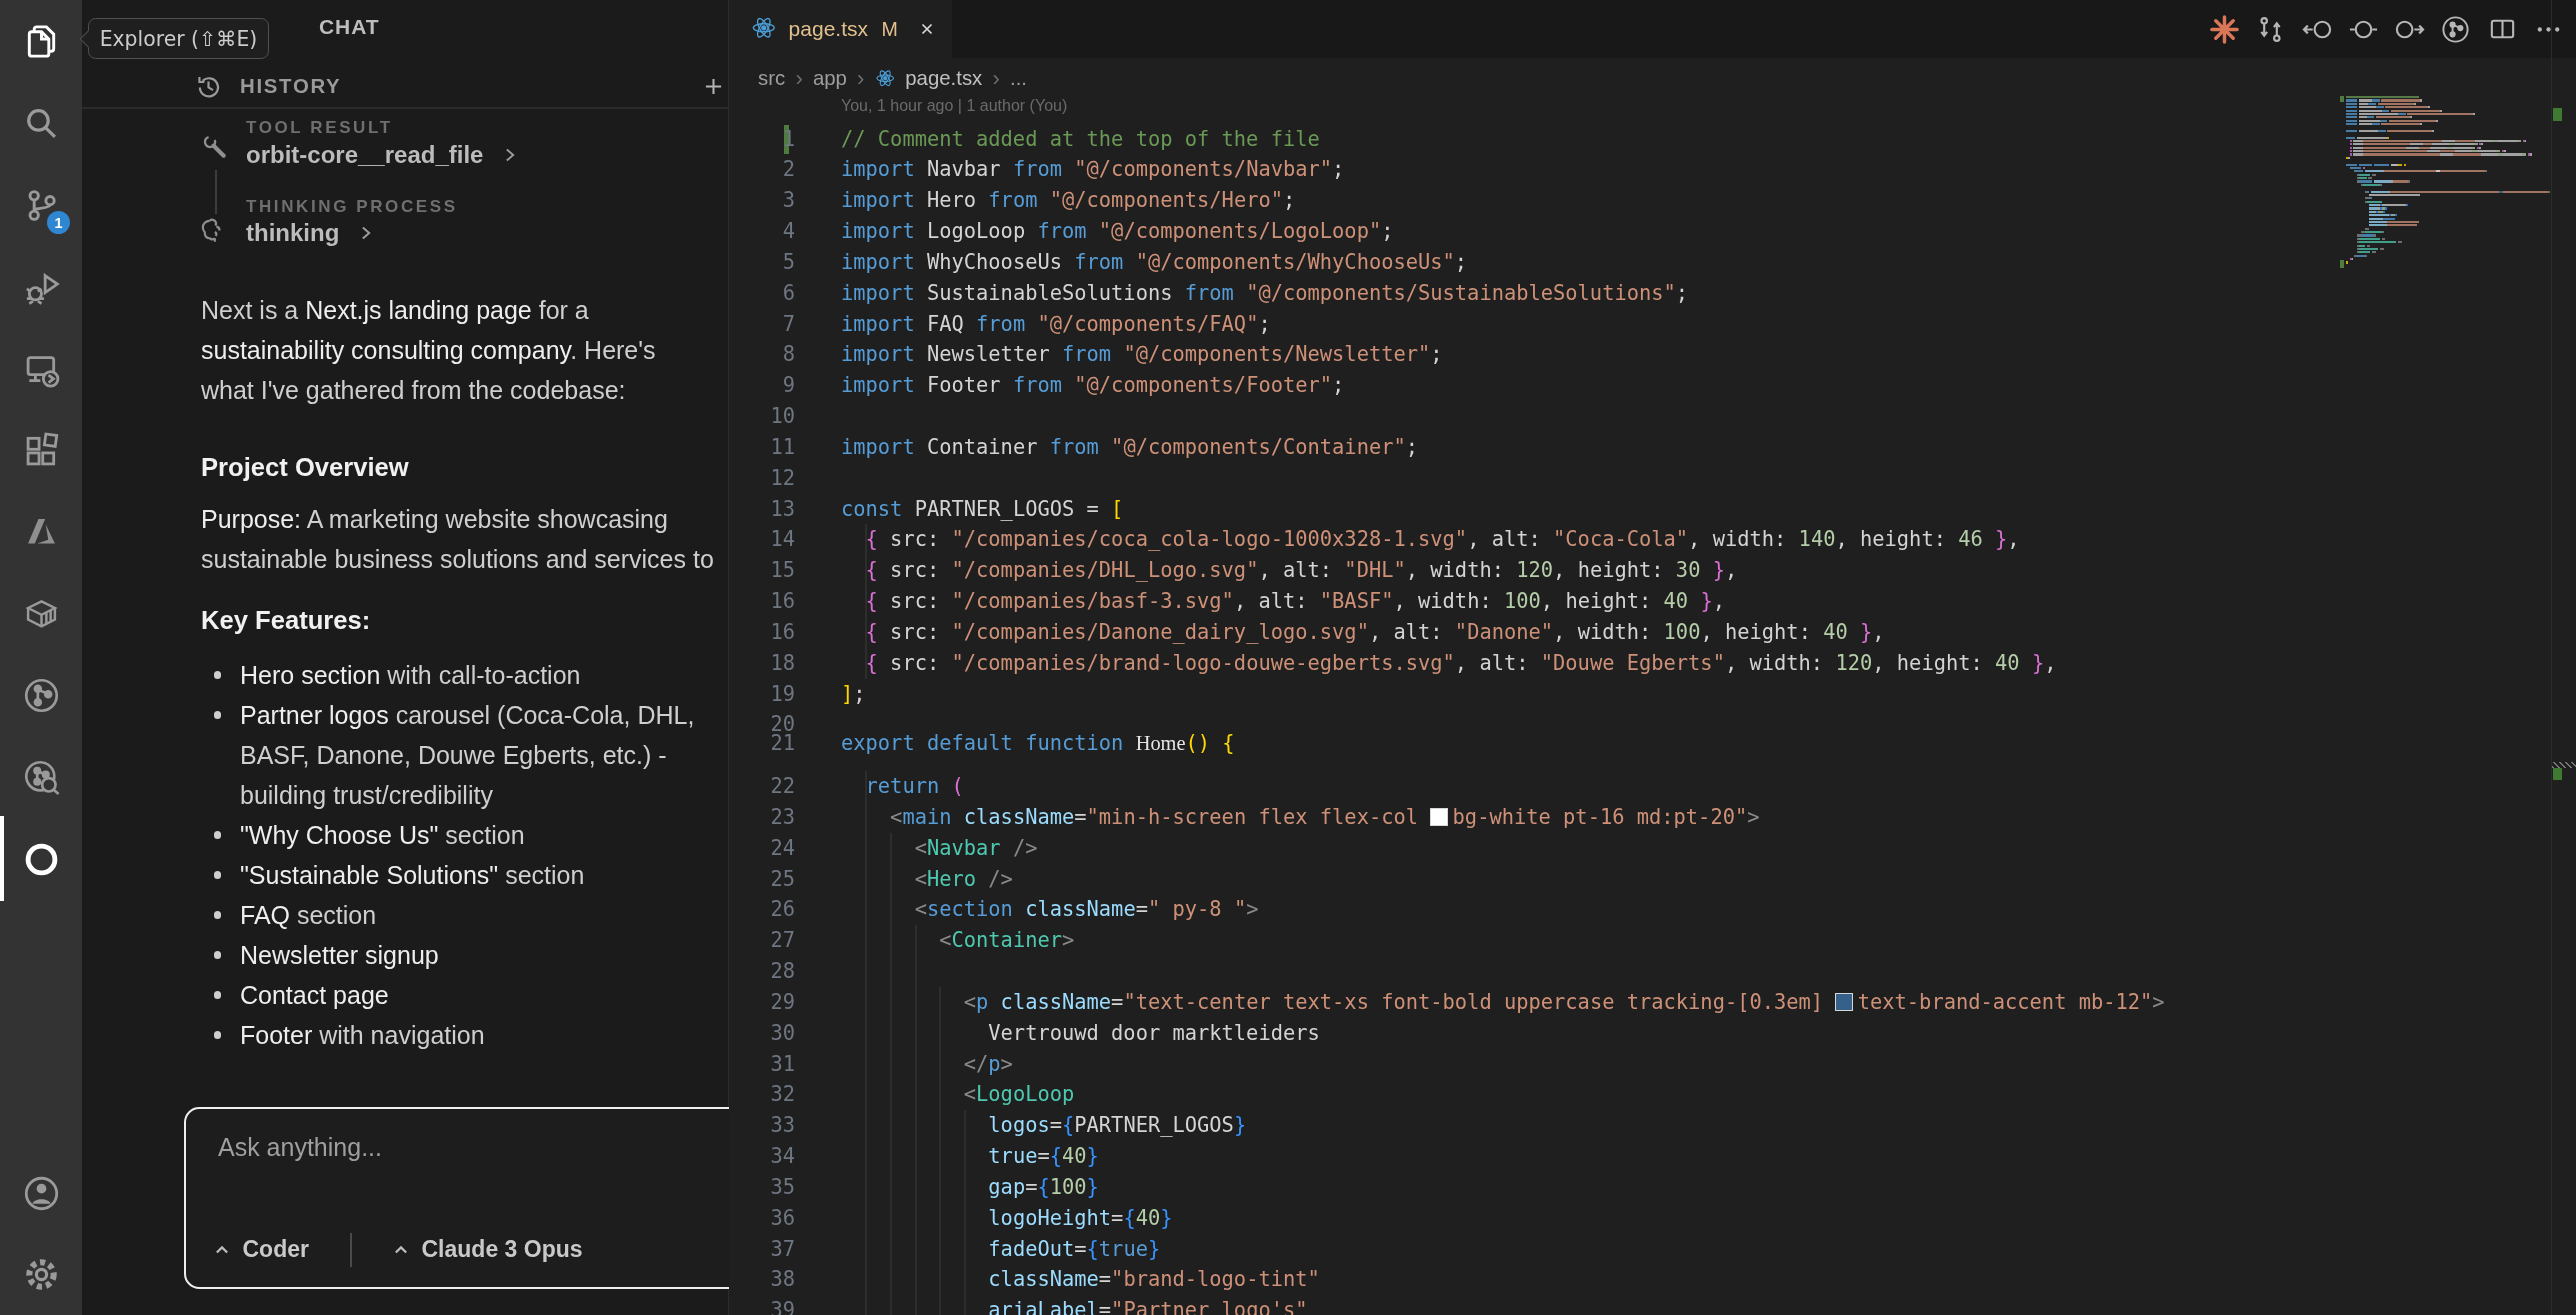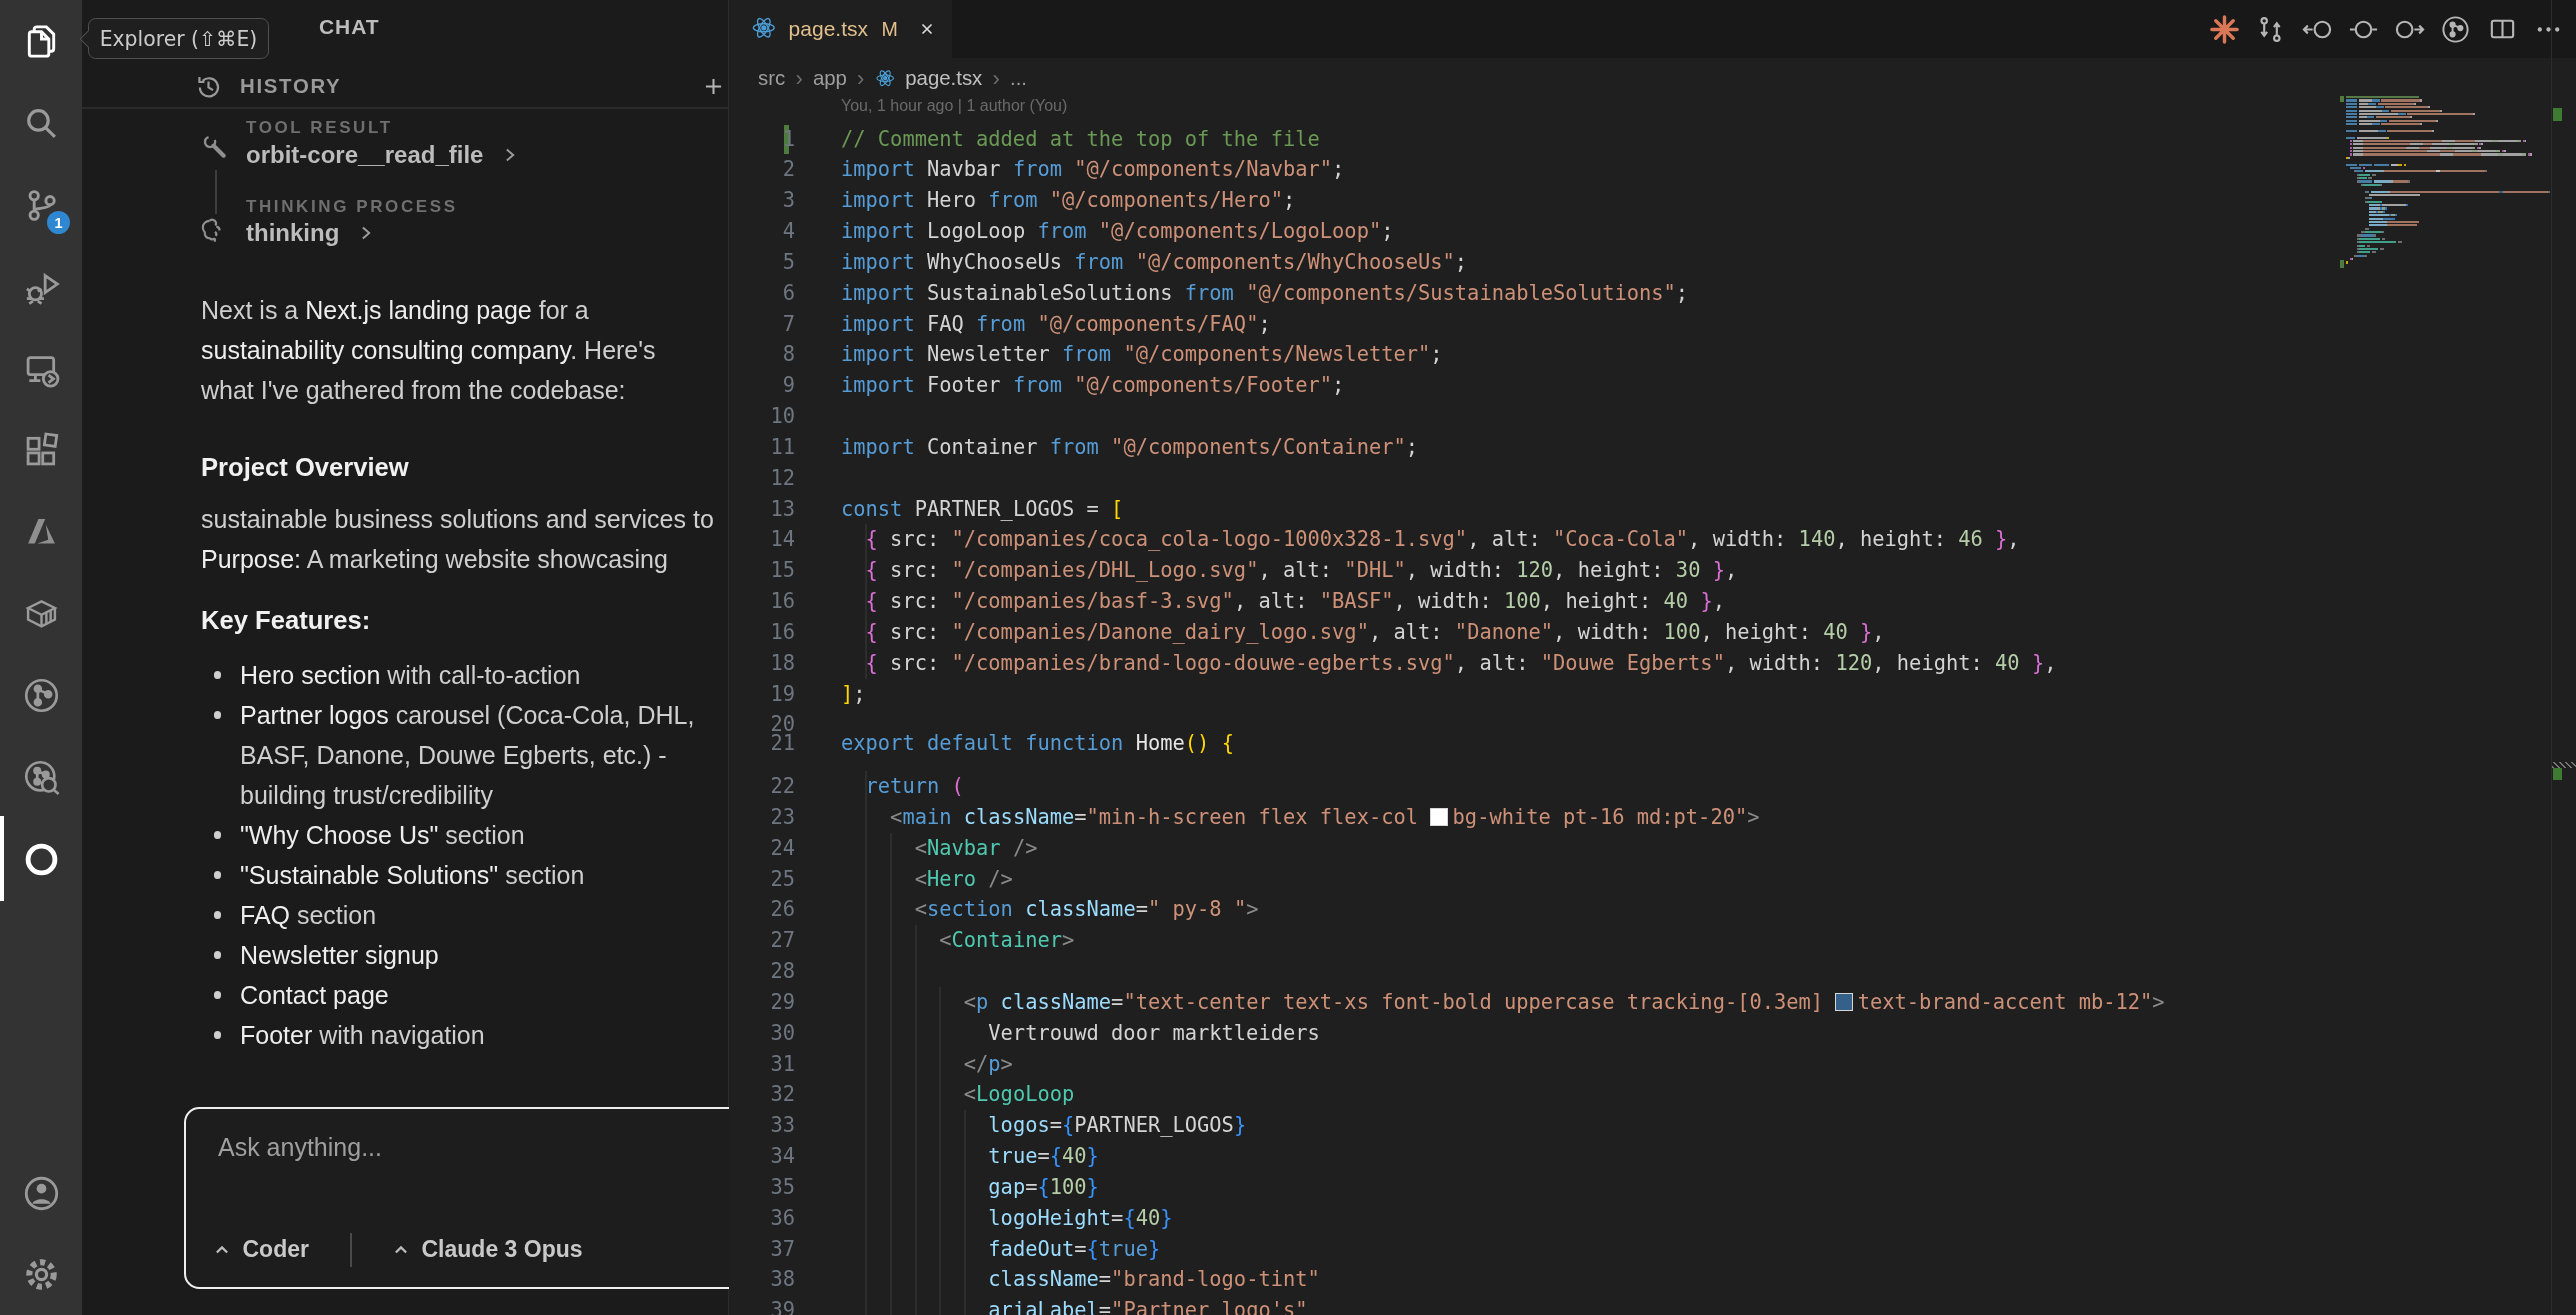--- a/index.html
+++ b/index.html
@@ -78,21 +78,21 @@
   .bc-file{color:#c0c0c0;}
   .blame{position:absolute;left:112px;top:97px;font-size:16px;color:#6a6a6a;}
 
   
   .code-line{position:absolute;left:0;right:0;height:31px;}
   .code-line .ln{position:absolute;left:0px;width:66px;text-align:right;font-family:"DejaVu Sans Mono",monospace;
                  font-size:20.4px;line-height:31px;color:#6e7681;}
   .code-line .txt{position:absolute;left:112px;font-family:"DejaVu Sans Mono",monospace;font-size:20.4px;line-height:31px;white-space:pre;}
   .tok-kw{color:#569CD6;} .tok-str{color:#CE9178;} .tok-cm{color:#6A9955;} .tok-num{color:#B5CEA8;}
   .tok-pl{color:#D4D4D4;} .tok-attr{color:#9CDCFE;} .tok-tag{color:#569CD6;} .tok-cmp{color:#4EC9B0;}
-  .tok-ang{color:#8a8a8a;} .tok-b1{color:#FFD700;} .tok-b2{color:#DA70D6;} .tok-b3{color:#3794FF;} .tok-fn{color:#e6e6e6;}
+  .tok-ang{color:#8a8a8a;} .tok-b1{color:#FFD700;} .tok-b2{color:#DA70D6;} .tok-b3{color:#3794FF;} .tok-fn{color:#e6e6e6;font-family:Liberation Serif, serif;}
   .swatch{display:inline-block;width:18px;height:18px;vertical-align:-1.7px;margin-right:4.3px;border:1.7px solid #d6d6d6;box-sizing:border-box;}
   .sww{background:#ffffff;} .swb{background:#35608a;}
   .gutter-change{position:absolute;left:55px;top:125px;width:5.1px;height:29px;background:#4f7b3f;}
   .indent-guide{position:absolute;width:1.7px;background:#2d2d2d;}
 
   
   .minimap{position:absolute;right:29px;top:96px;width:201px;}
   .mm-row{height:2.2px;margin-bottom:1.2px;white-space:nowrap;font-size:0;}
   .mm-row span{display:inline-block;height:2.2px;opacity:.75;}
   .mm-change{position:absolute;width:4.3px;background:#4f7b3f;}
@@ -265,22 +265,22 @@
     <div class="msg" id="chat-message">
         <div class="blk-p1">
           <div class="msg-line"><span>Next is a </span><span class="seg-b">Next.js landing page</span><span> for a</span></div>
           <div class="msg-line"><span class="seg-b">sustainability consulting company</span><span>. Here's</span></div>
           <div class="msg-line"><span>what I've gathered from the codebase:</span></div>
         </div>
         <div class="blk-h1">
           <div class="msg-h">Project Overview</div>
         </div>
         <div class="blk-p2">
+          <div class="msg-line"><span class="seg-b">Purpose:</span><span> A marketing website showcasing</span></div>
           <div class="msg-line"><span>sustainable business solutions and services to</span></div>
-          <div class="msg-line"><span class="seg-b">Purpose:</span><span> A marketing website showcasing</span></div>
         </div>
         <div class="blk-h2">
           <div class="msg-h">Key Features:</div>
         </div>
         <div class="blk-ul">
           <div class="li">
             <span class="li-dot"></span>
             <div class="msg-line"><span class="seg-b">Hero section</span><span> with call-to-action</span></div>
           </div>
           <div class="li">

